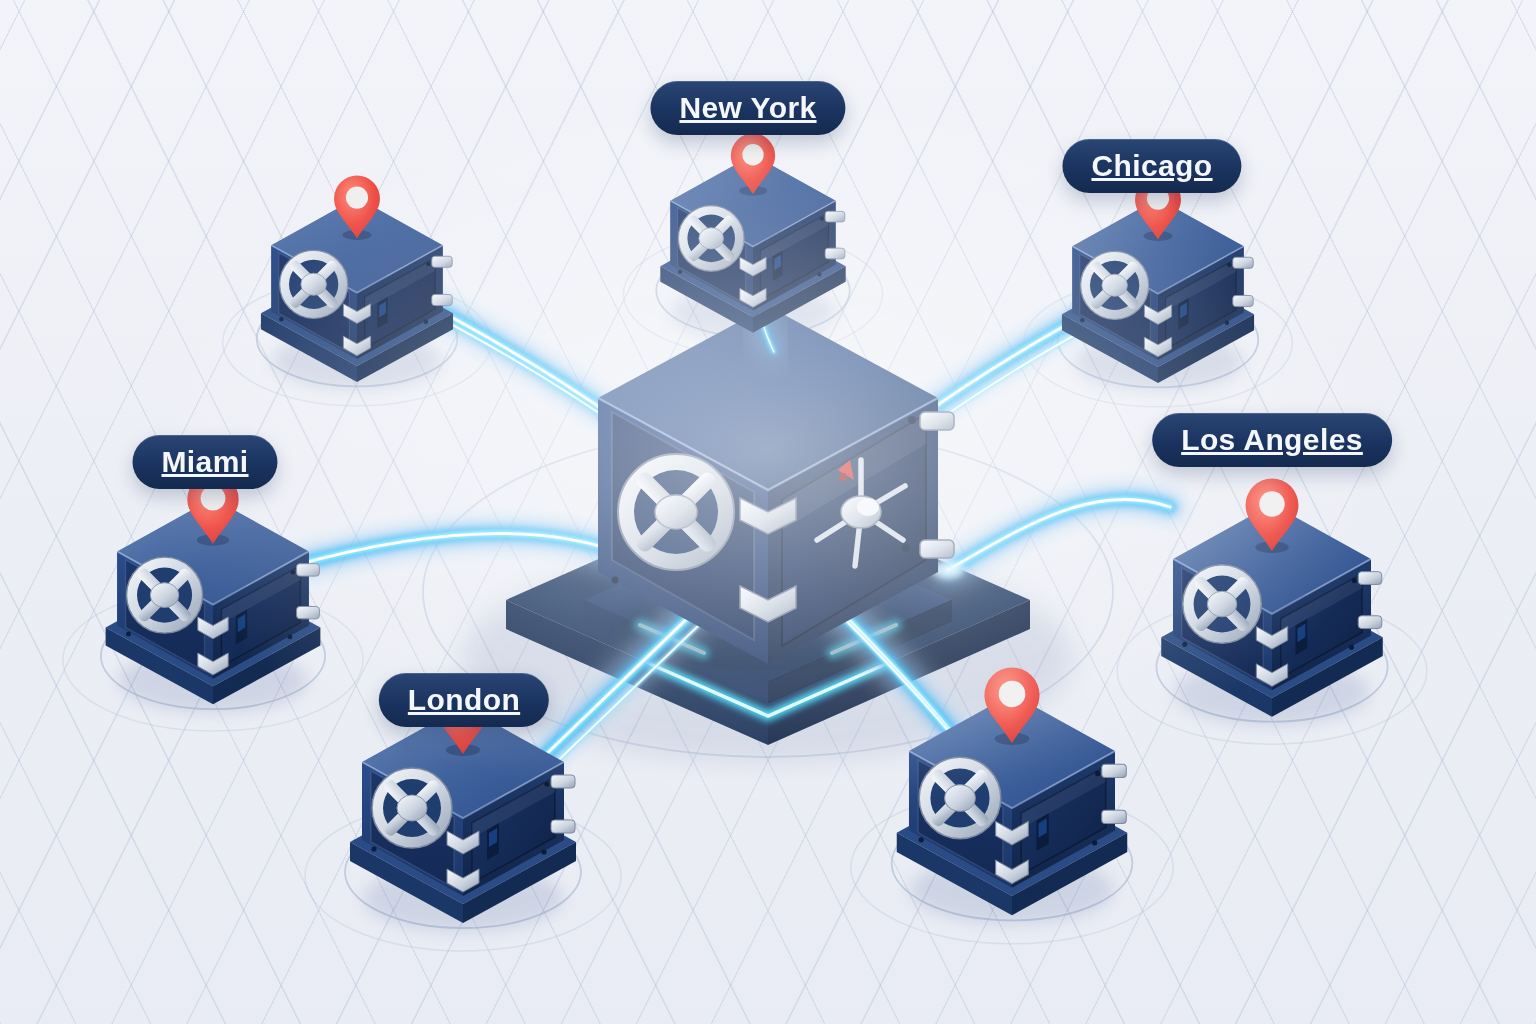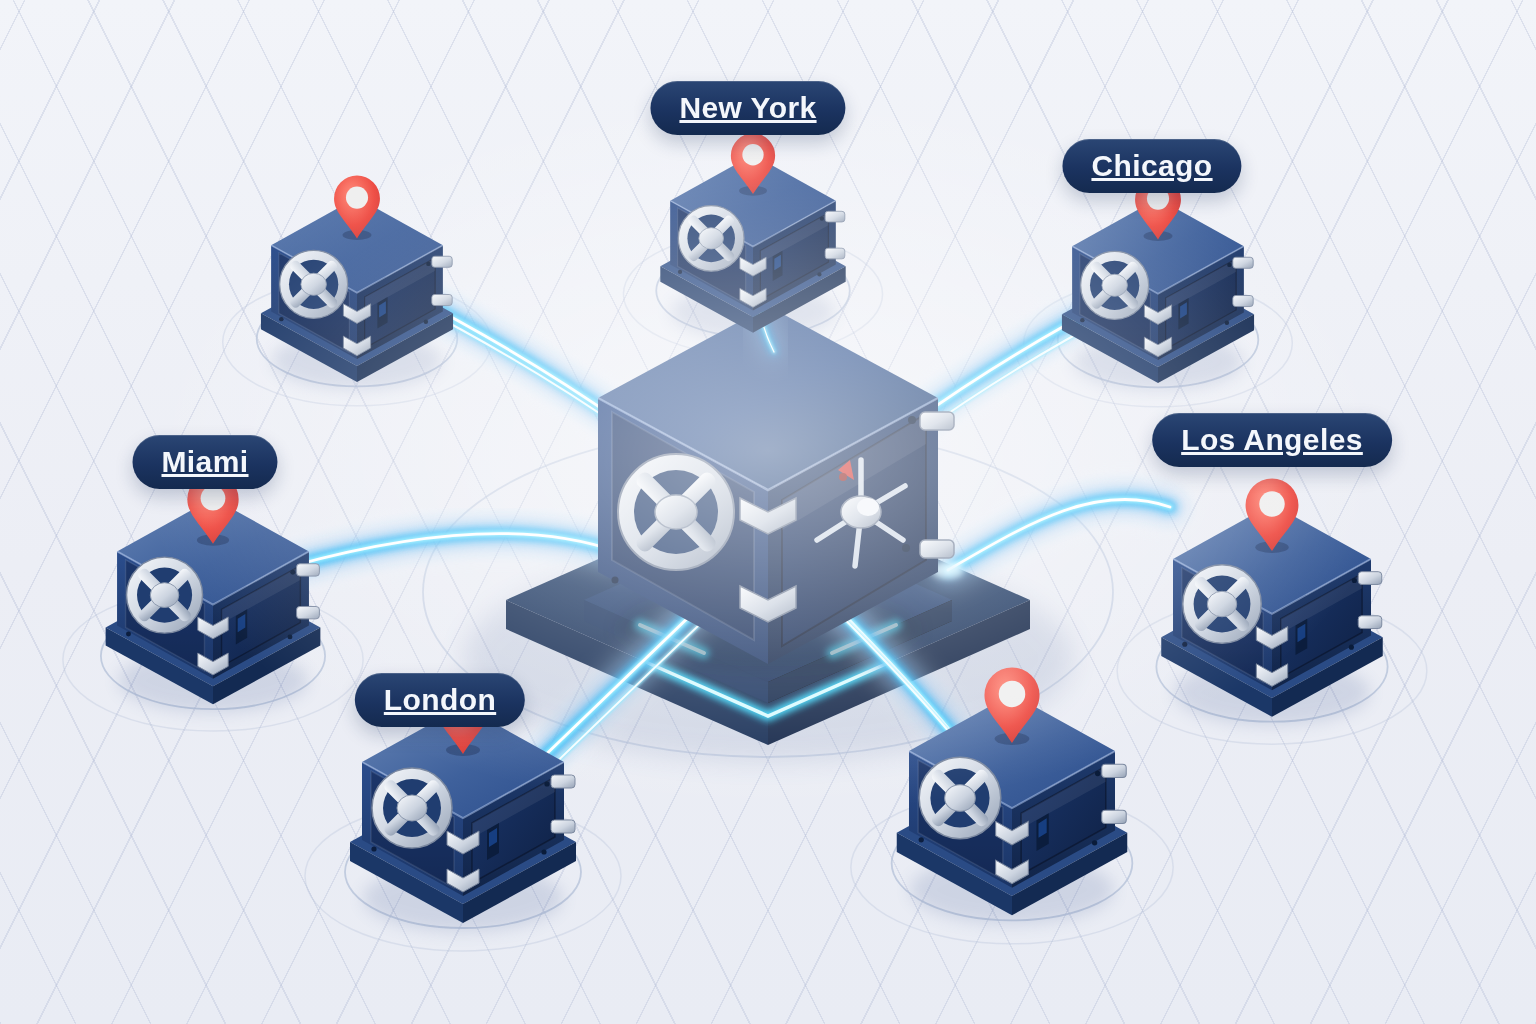--- a/index.html
+++ b/index.html
@@ -285,16 +285,16 @@
         <use transform="translate(348,692) scale(1)" href="#safe-sym" xlink:href="#safe-sym"></use>
         <use transform="translate(894.7,679.64) scale(1.02)" href="#safe-sym" xlink:href="#safe-sym"></use>
       </g>
 </svg>
 
 <div class="labels">
       <div class="pill" style="left: 748px; top: 108px;">New York</div>
       <div class="pill" style="left: 1152px; top: 166px;">Chicago</div>
       <div class="pill" style="left: 205px; top: 462px;">Miami</div>
       <div class="pill" style="left: 1272px; top: 440px;">Los Angeles</div>
-      <div class="pill" style="left: 440px; top: 700px;">London</div>
+      <div class="pill" style="left: 464px; top: 700px;">London</div>
     </div>
 
 </div>
 
 </body></html>

